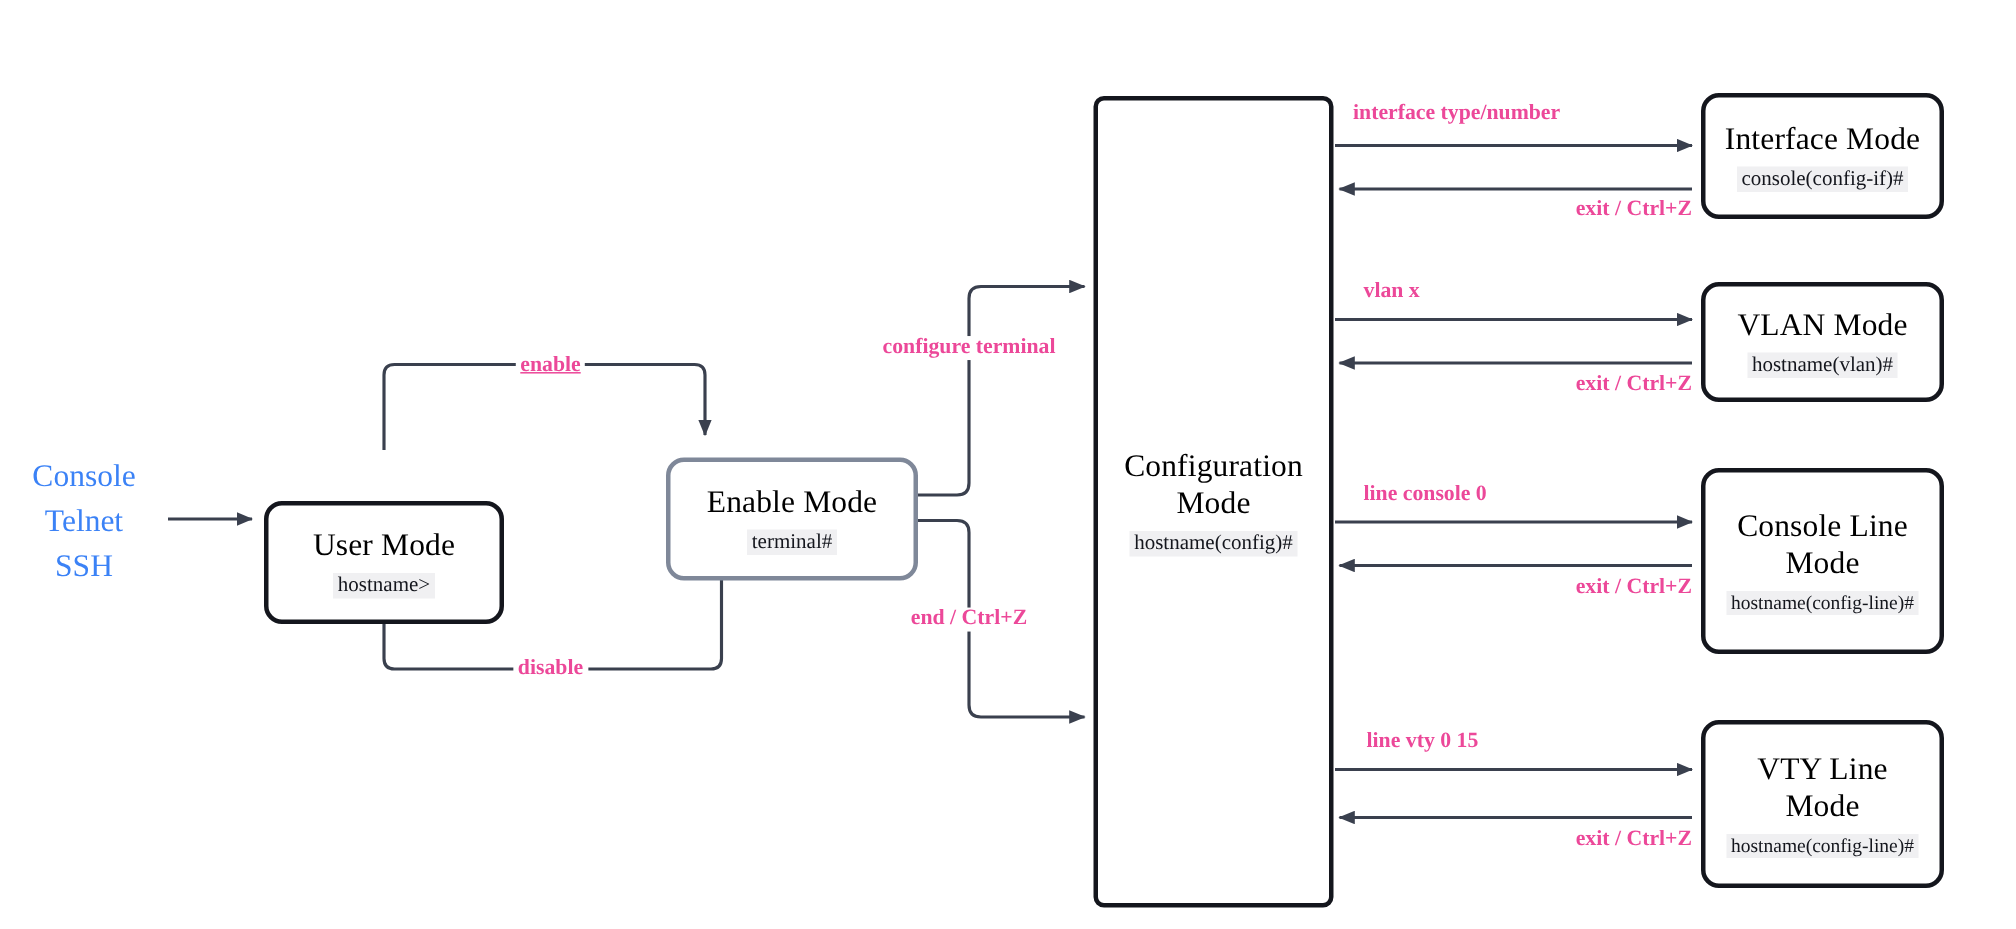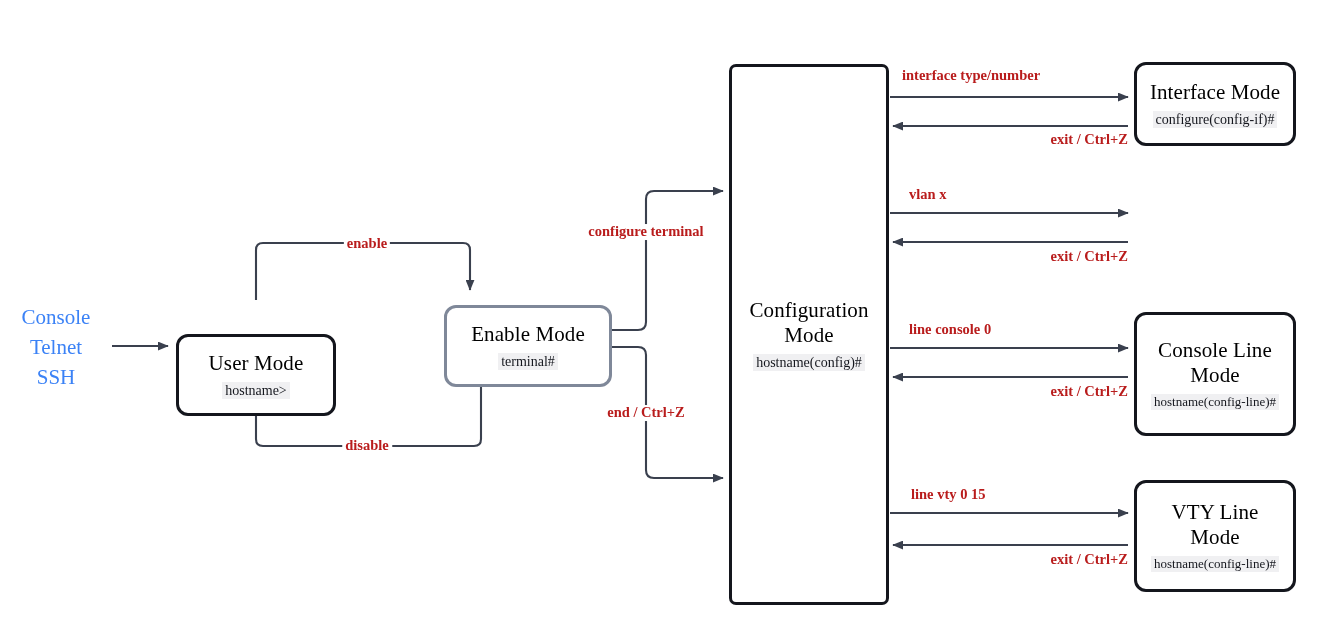--- a/index.html
+++ b/index.html
@@ -70,21 +70,21 @@
     color: #3b82f6;
     line-height: 1.42;
   }
 
   
   .elabel {
     position: absolute;
     font-family: "Liberation Serif", serif;
     font-weight: bold;
     font-size: 14.5px;
-    color: #b91c1c;
+    color: #ec4899;
     background: #ffffff;
     white-space: nowrap;
     padding: 0 3px;
     line-height: 1.1;
   }
   .elabel.l { transform: translate(0, -50%); }
   .elabel.c { transform: translate(-50%, -50%); }
   .elabel.r { transform: translate(-100%, -50%); }
 </style>
 </head>
@@ -144,35 +144,39 @@
     <div class="prompt">terminal#</div>
   </div>
 
   <div class="node" id="config-mode" style="left:729px; top:64px; width:160px; height:541px;">
     <div class="title">Configuration Mode</div>
     <div class="prompt">hostname(config)#</div>
   </div>
 
   <div class="node" id="interface-mode" style="left:1134px; top:62px; width:162px; height:84px;">
     <div class="title">Interface Mode</div>
-    <div class="prompt">configure(config-if)#</div>
+    <div class="prompt">console(config-if)#</div>
   </div>
 
+  <div class="node" id="vlan-mode" style="left:1134px; top:188px; width:162px; height:80px;">
+    <div class="title">VLAN Mode</div>
+    <div class="prompt">hostname(vlan)#</div>
+  </div>
 
   <div class="node" id="console-line-mode" style="left:1134px; top:312px; width:162px; height:124px;">
     <div class="title" style="width:132px;">Console Line Mode</div>
     <div class="prompt" style="font-size:13px;">hostname(config-line)#</div>
   </div>
 
   <div class="node" id="vty-line-mode" style="left:1134px; top:466px; width:162px; height:112px;margin-top:14px;">
     <div class="title" style="width:112px;">VTY Line Mode</div>
     <div class="prompt" style="font-size:13px;">hostname(config-line)#</div>
   </div>
 
-  <div class="elabel c" style="left:367px; top:244px;">enable</div>
+  <div class="elabel c" style="left:367px; top:244px;text-decoration:underline;">enable</div>
 
   <div class="elabel c" style="left:367px; top:446px;">disable</div>
 
   <div class="elabel c" style="left:646px; top:232px;">configure terminal</div>
 
   <div class="elabel c" style="left:646px; top:413px;">end / Ctrl+Z</div>
 
   <div class="elabel l" style="left:899px; top:76px;">interface type/number</div>
   <div class="elabel r" style="left:1131px; top:140px;">exit / Ctrl+Z</div>
 

